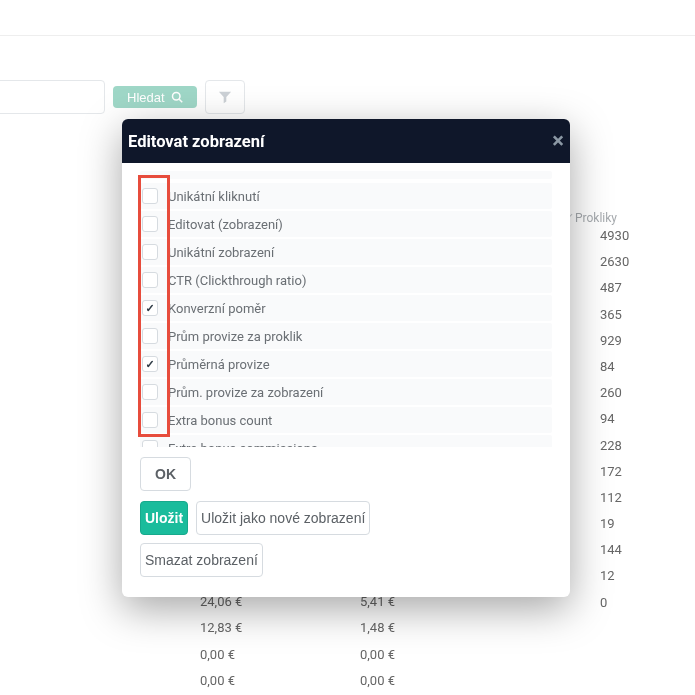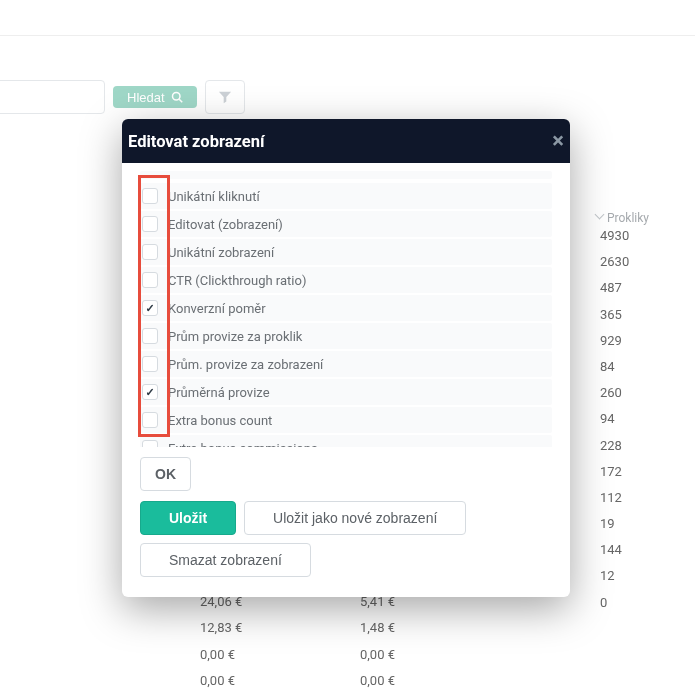--- a/index.html
+++ b/index.html
@@ -70,21 +70,21 @@
     position: absolute;
     top: 198px;
     left: 0;
     right: 0;
     height: 40px;
     display: flex;
     align-items: center;
   }
   .bg-header .h-right {
     position: absolute;
-    left: 596px;
+    left: 564px;
     color: #a6aaae;
     font-size: 12px;
     display: flex;
     align-items: flex-start;
     gap: 4px;
   }
   .bg-header .chev {
     border: solid #c2c6ca;
     border-width: 0 1px 1px 0;
     display: inline-block;
@@ -200,21 +200,21 @@
   .modal-footer {
     padding: 10px 18px 20px 18px;
   }
   .modal-footer .row1 { margin-bottom: 10px; }
   .modal-footer .row2 { display: flex; gap: 8px; margin-bottom: 8px; }
   .btn {
     display: inline-flex;
     align-items: center;
     justify-content: center;
     height: 34px;
-    padding: 0 28px;
+    padding: 0 4px;
     border-radius: 4px;
     font-size: 14px;
     cursor: pointer;
     border: 1px solid #d6dbe0;
     background: #fff;
     color: #5c6166;
   }
   .btn.ok { padding: 0 14px; font-weight: bold; }
   .btn.primary {
     background: #1abc9c;
@@ -324,26 +324,26 @@
           </div>
           <div class="opt">
             <span class="cb checked"></span>
             <span class="opt-label">Konverzní poměr</span>
           </div>
           <div class="opt">
             <span class="cb"></span>
             <span class="opt-label">Prům provize za proklik</span>
           </div>
           <div class="opt">
-            <span class="cb"></span>
-            <span class="opt-label">Prům. provize za zobrazení</span>
-          </div>
-          <div class="opt">
             <span class="cb checked"></span>
             <span class="opt-label">Průměrná provize</span>
+          </div>
+          <div class="opt">
+            <span class="cb"></span>
+            <span class="opt-label">Prům. provize za zobrazení</span>
           </div>
           <div class="opt">
             <span class="cb"></span>
             <span class="opt-label">Extra bonus count</span>
           </div>
           <div class="opt">
             <span class="cb"></span>
             <span class="opt-label">Extra bonus commissions</span>
           </div>
         </div>

